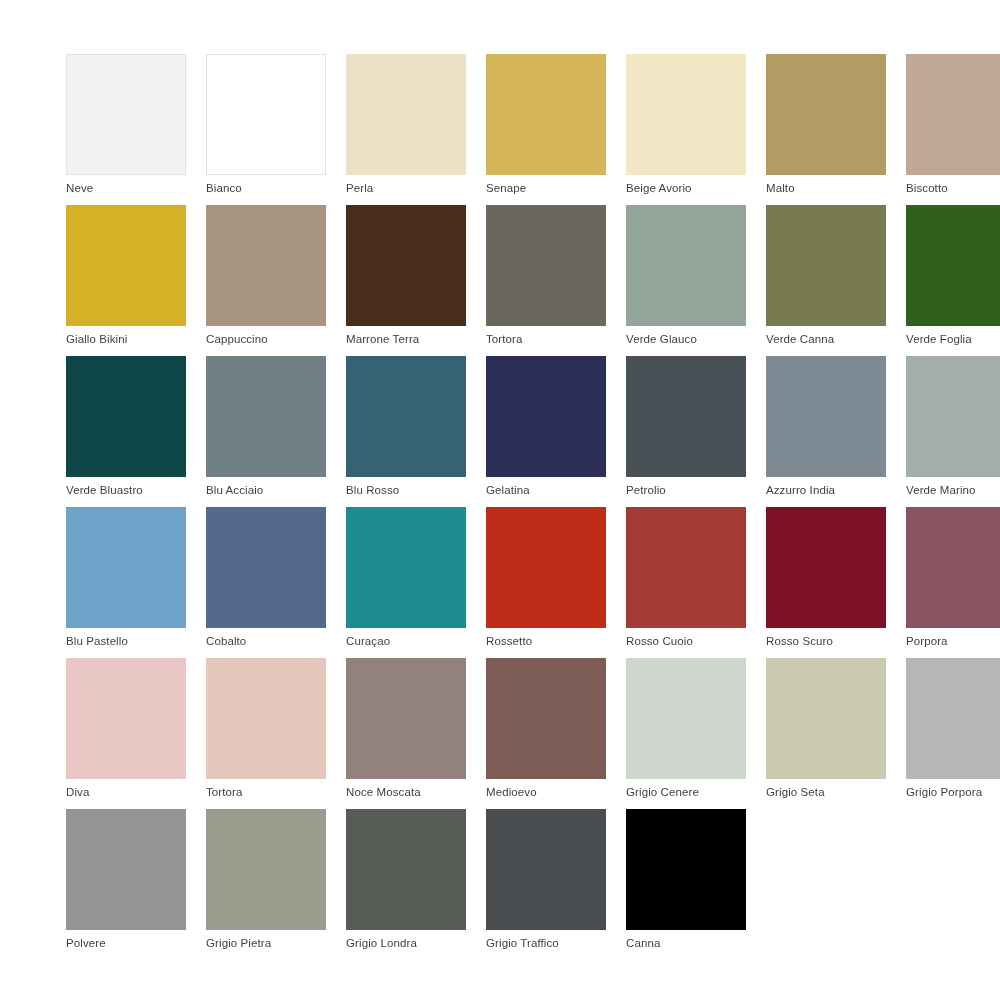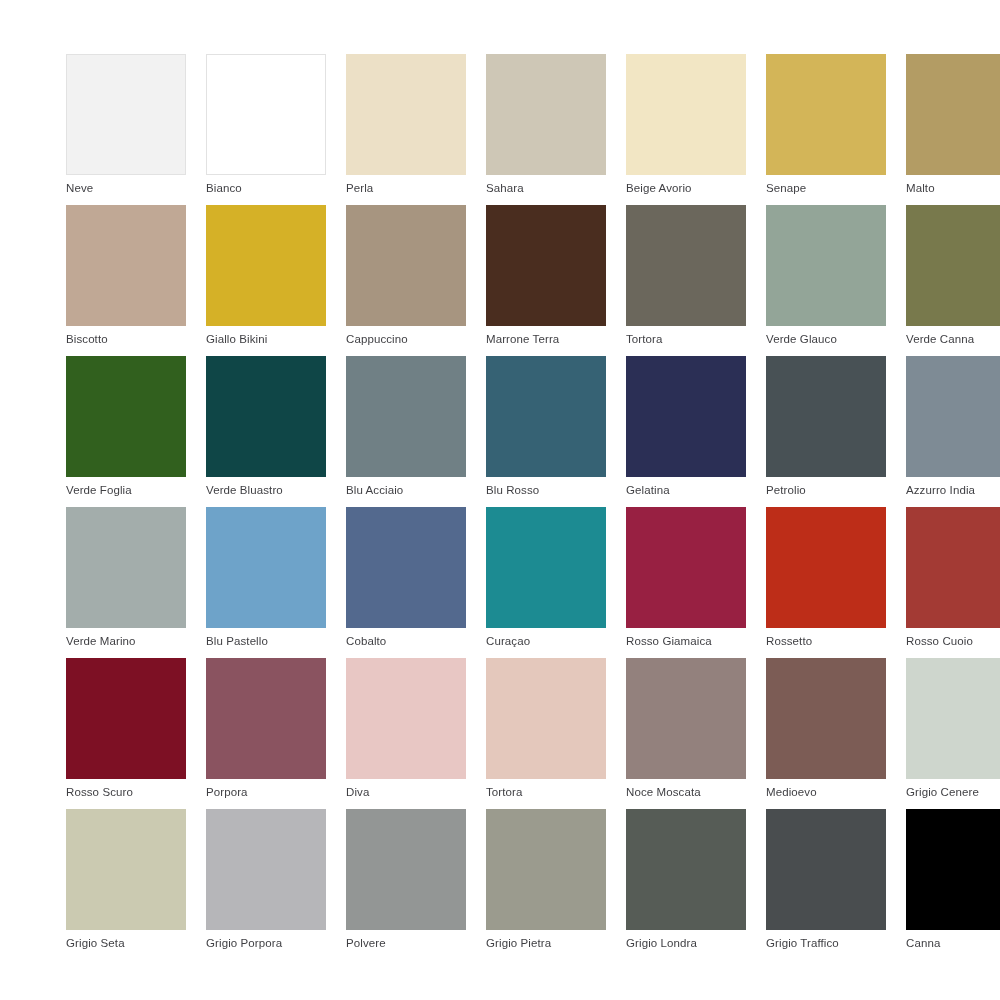--- a/index.html
+++ b/index.html
@@ -82,32 +82,28 @@
       </div>
       <div class="swatch-cell">
         <div class="swatch-chip flat-chip bordered" style="background-color: rgb(255, 255, 255);"></div>
         <div class="swatch-label">Bianco</div>
       </div>
       <div class="swatch-cell">
         <div class="swatch-chip light-chip" style="background-color: rgb(236, 224, 198);"></div>
         <div class="swatch-label">Perla</div>
       </div>
       <div class="swatch-cell">
-        <div class="swatch-chip light-chip" style="background-color: rgb(206, 199, 182);"></div>
-        <div class="swatch-label">Sahara</div>
+        <div class="swatch-chip light-chip" style="background-color: rgb(211, 181, 88);"></div>
+        <div class="swatch-label">Senape</div>
       </div>
       <div class="swatch-cell">
         <div class="swatch-chip light-chip" style="background-color: rgb(242, 230, 196);"></div>
         <div class="swatch-label">Beige Avorio</div>
       </div>
       <div class="swatch-cell">
-        <div class="swatch-chip light-chip" style="background-color: rgb(211, 181, 88);"></div>
-        <div class="swatch-label">Senape</div>
-      </div>
-      <div class="swatch-cell">
         <div class="swatch-chip light-chip" style="background-color: rgb(179, 156, 100);"></div>
         <div class="swatch-label">Malto</div>
       </div>
       <div class="swatch-cell">
         <div class="swatch-chip light-chip" style="background-color: rgb(192, 168, 149);"></div>
         <div class="swatch-label">Biscotto</div>
       </div>
       <div class="swatch-cell">
         <div class="swatch-chip flat-chip" style="background-color: rgb(213, 177, 39);"></div>
         <div class="swatch-label">Giallo Bikini</div>
@@ -168,24 +164,20 @@
         <div class="swatch-chip light-chip" style="background-color: rgb(110, 163, 201);"></div>
         <div class="swatch-label">Blu Pastello</div>
       </div>
       <div class="swatch-cell">
         <div class="swatch-chip" style="background-color: rgb(83, 105, 142);"></div>
         <div class="swatch-label">Cobalto</div>
       </div>
       <div class="swatch-cell">
         <div class="swatch-chip" style="background-color: rgb(28, 139, 146);"></div>
         <div class="swatch-label">Curaçao</div>
-      </div>
-      <div class="swatch-cell">
-        <div class="swatch-chip" style="background-color: rgb(152, 32, 66);"></div>
-        <div class="swatch-label">Rosso Giamaica</div>
       </div>
       <div class="swatch-cell">
         <div class="swatch-chip" style="background-color: rgb(189, 45, 24);"></div>
         <div class="swatch-label">Rossetto</div>
       </div>
       <div class="swatch-cell">
         <div class="swatch-chip" style="background-color: rgb(163, 58, 52);"></div>
         <div class="swatch-label">Rosso Cuoio</div>
       </div>
       <div class="swatch-cell">

